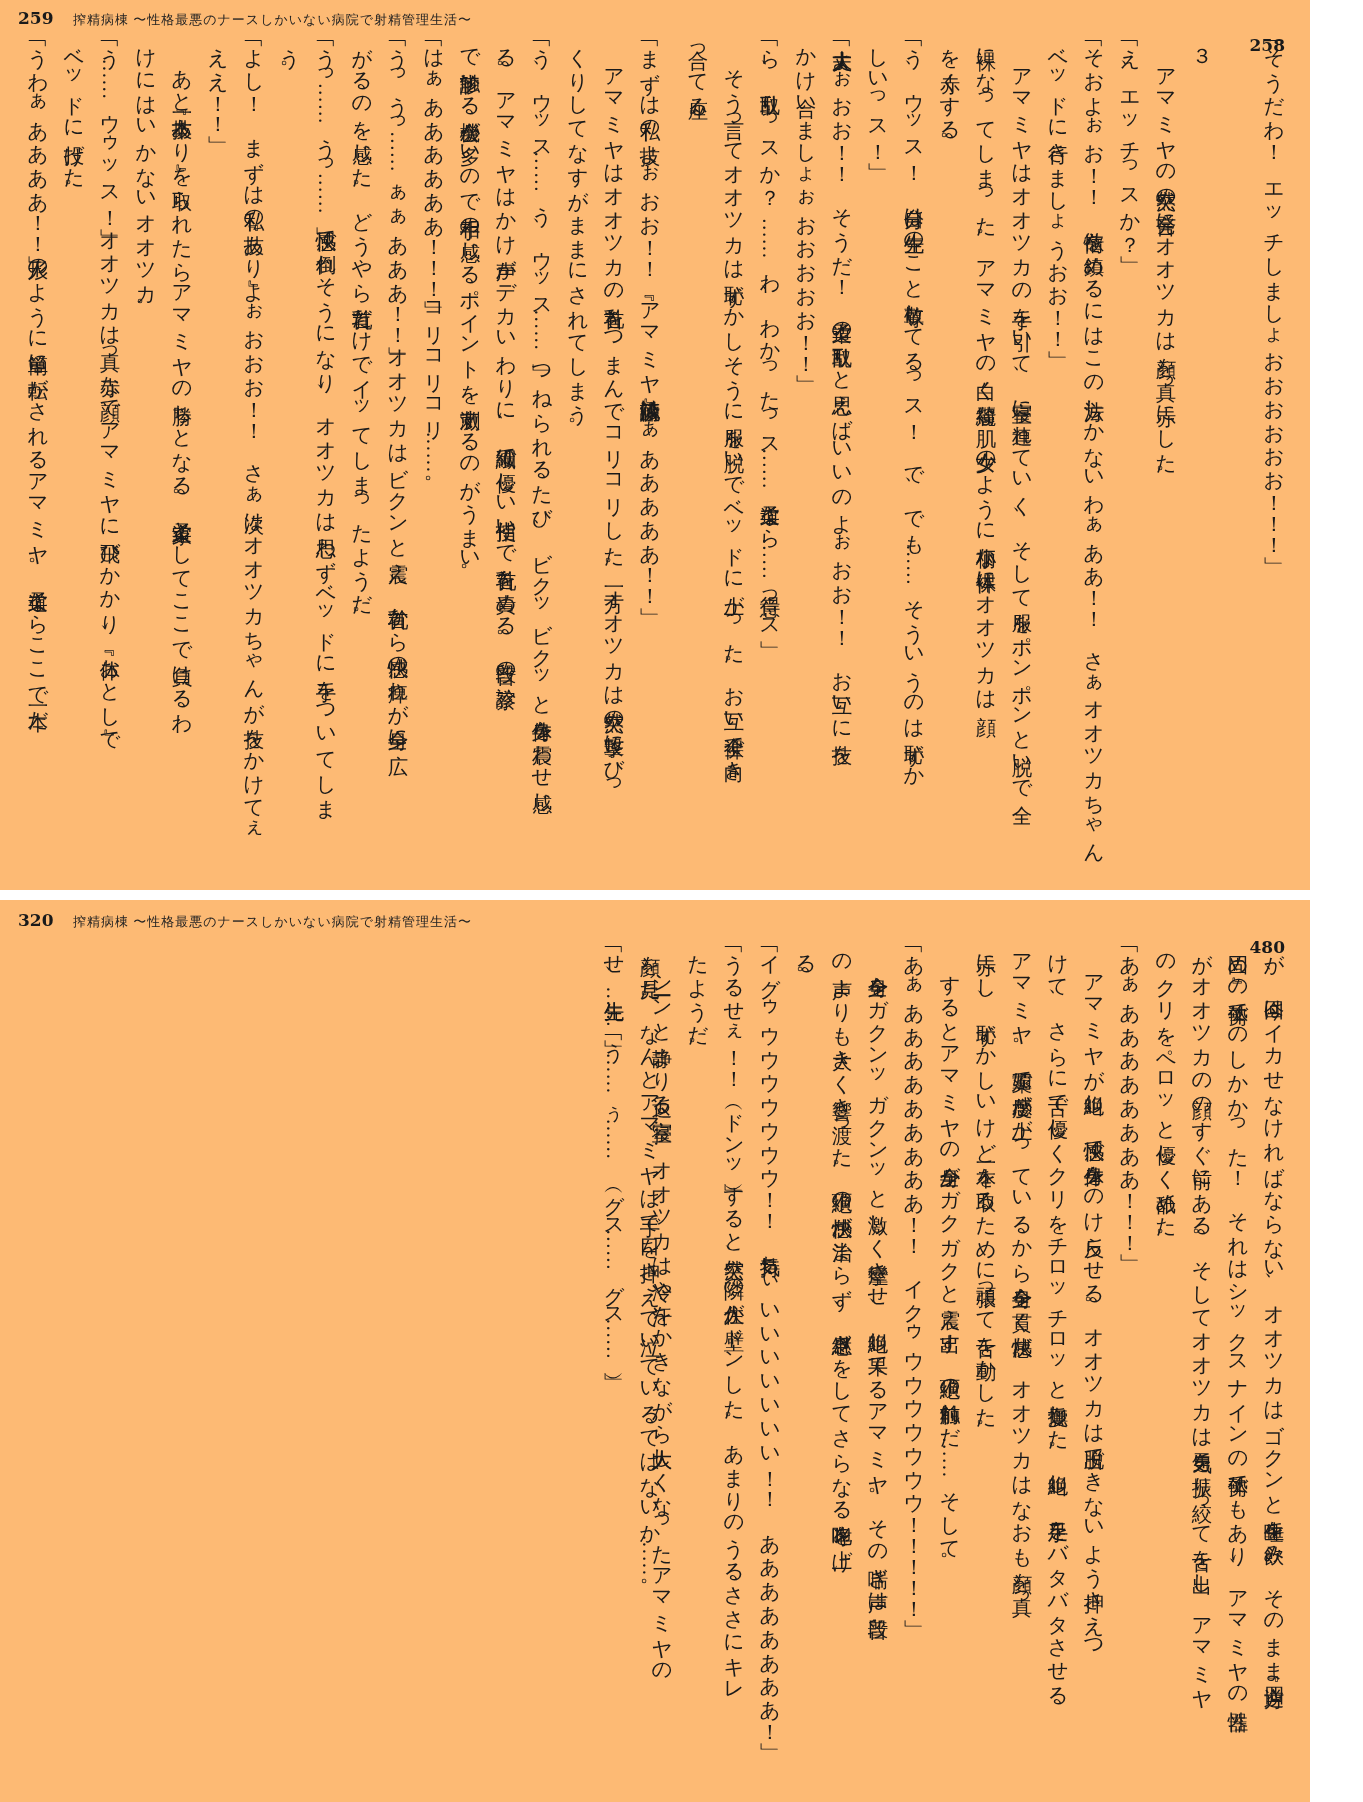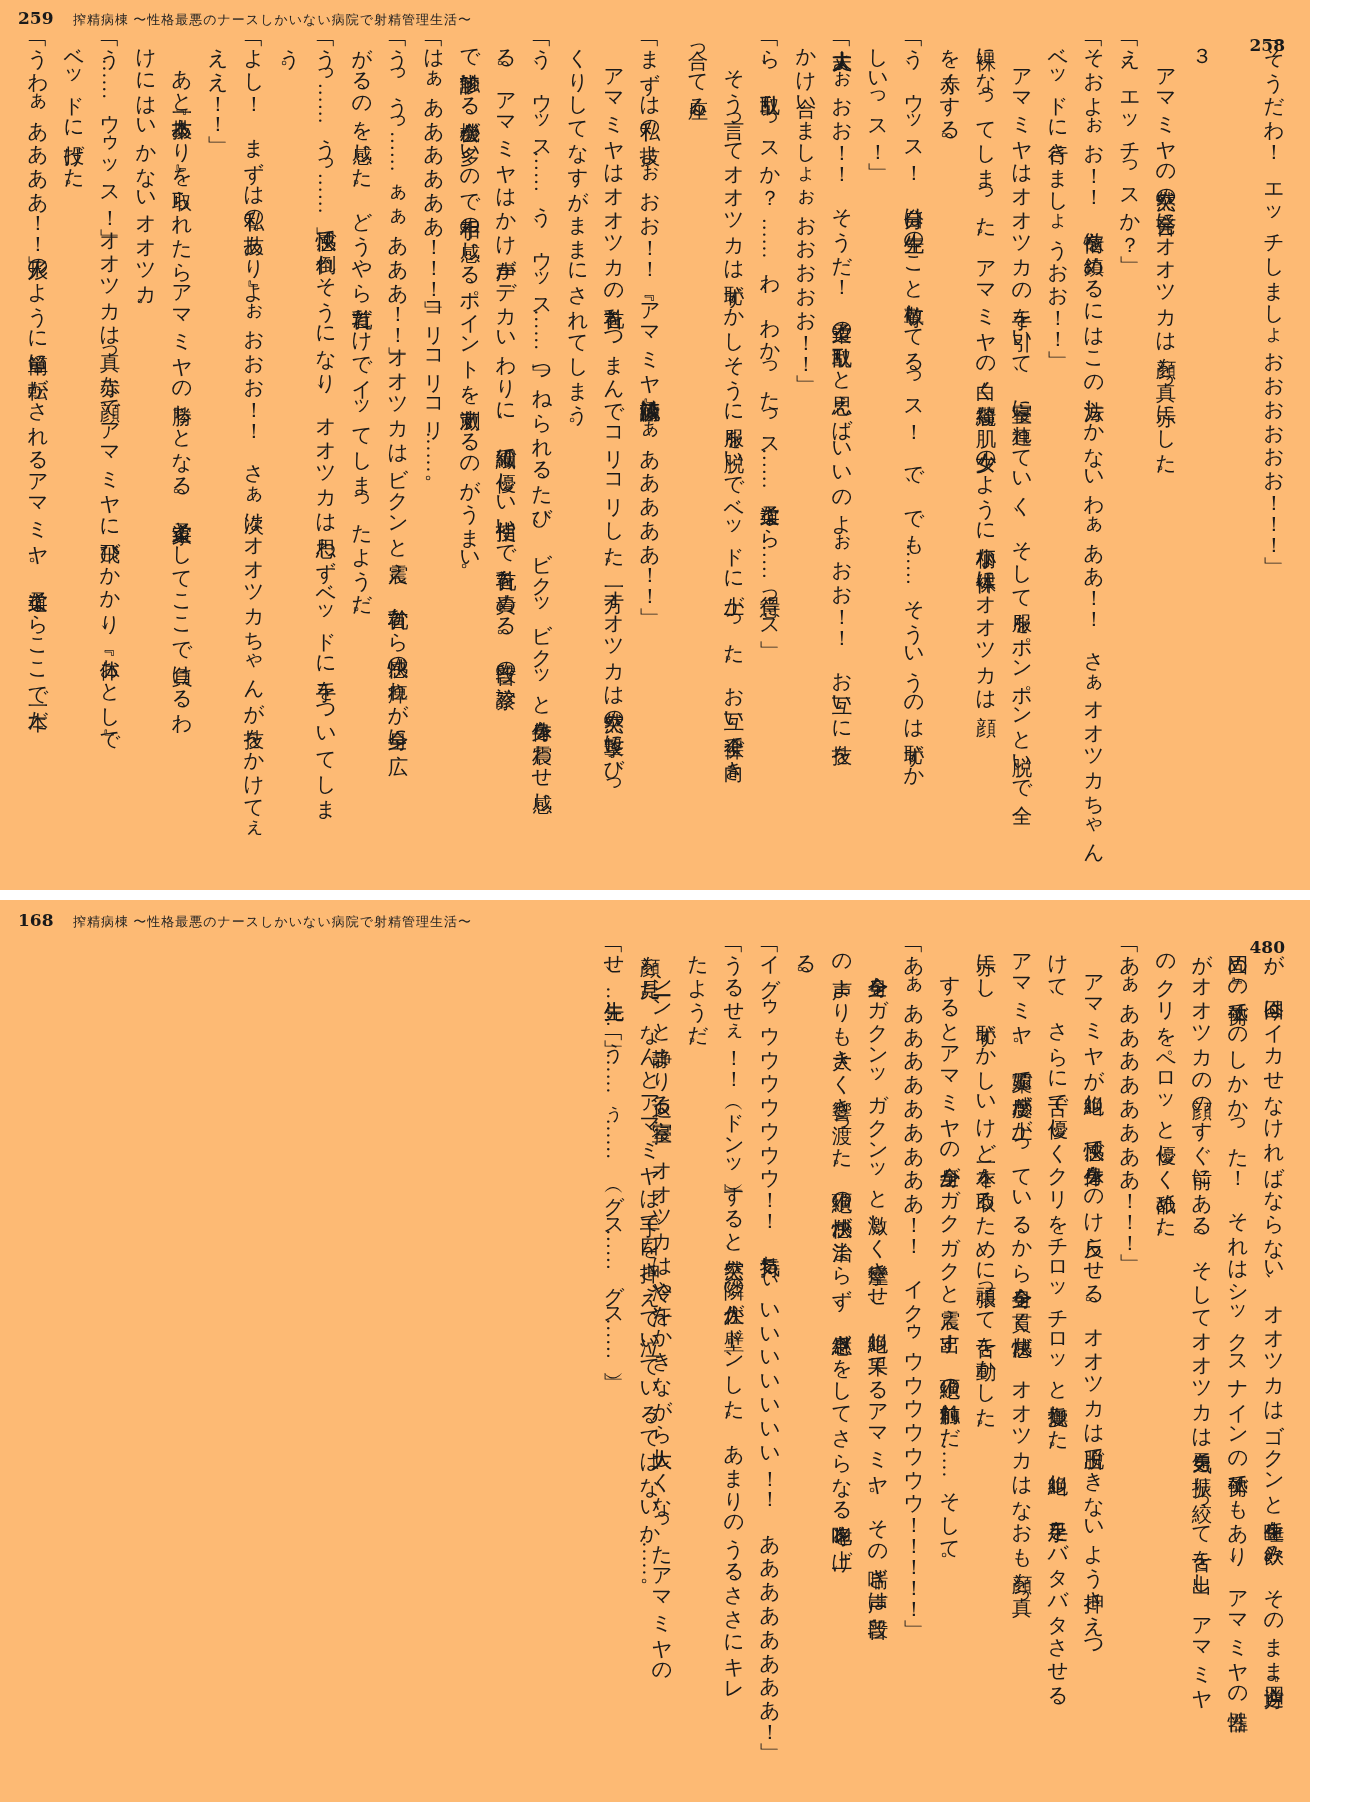--- a/index.html
+++ b/index.html
@@ -102,21 +102,21 @@
       <p class="col">けにはいかないオオツカ。</p>
       <p class="col">「う……ウゥッス！」オオツカは真っ赤な顔でアマミヤに飛びかかり、『体おとし』で</p>
       <p class="col">ベッドに投げた。</p>
       <p class="col">「うわぁああああ！！」人形のように簡単に転がされるアマミヤ。柔道ならここで一本だ</p>
     </div>
 </section>
 
 <section class="spread" id="spread-bottom">
   <div class="running-head">
     <span class="head-left">
-      <span class="pagenum">168</span>
+      <span class="pagenum">320</span>
       <span class="head-title">搾精病棟 〜性格最悪のナースしかいない病院で射精管理生活〜</span>
     </span>
     <span class="head-right">
       <span class="pagenum">480</span>
     </span>
   </div>
 
   <div class="page-body right-page">
       <p class="col">が、今回はイカせなければならない、オオツカはゴクンと生唾を飲み、そのまま『逆四方</p>
       <p class="col">固め』の体勢でのしかかった！　それはシックスナインの体勢でもあり、アマミヤの性器</p>

